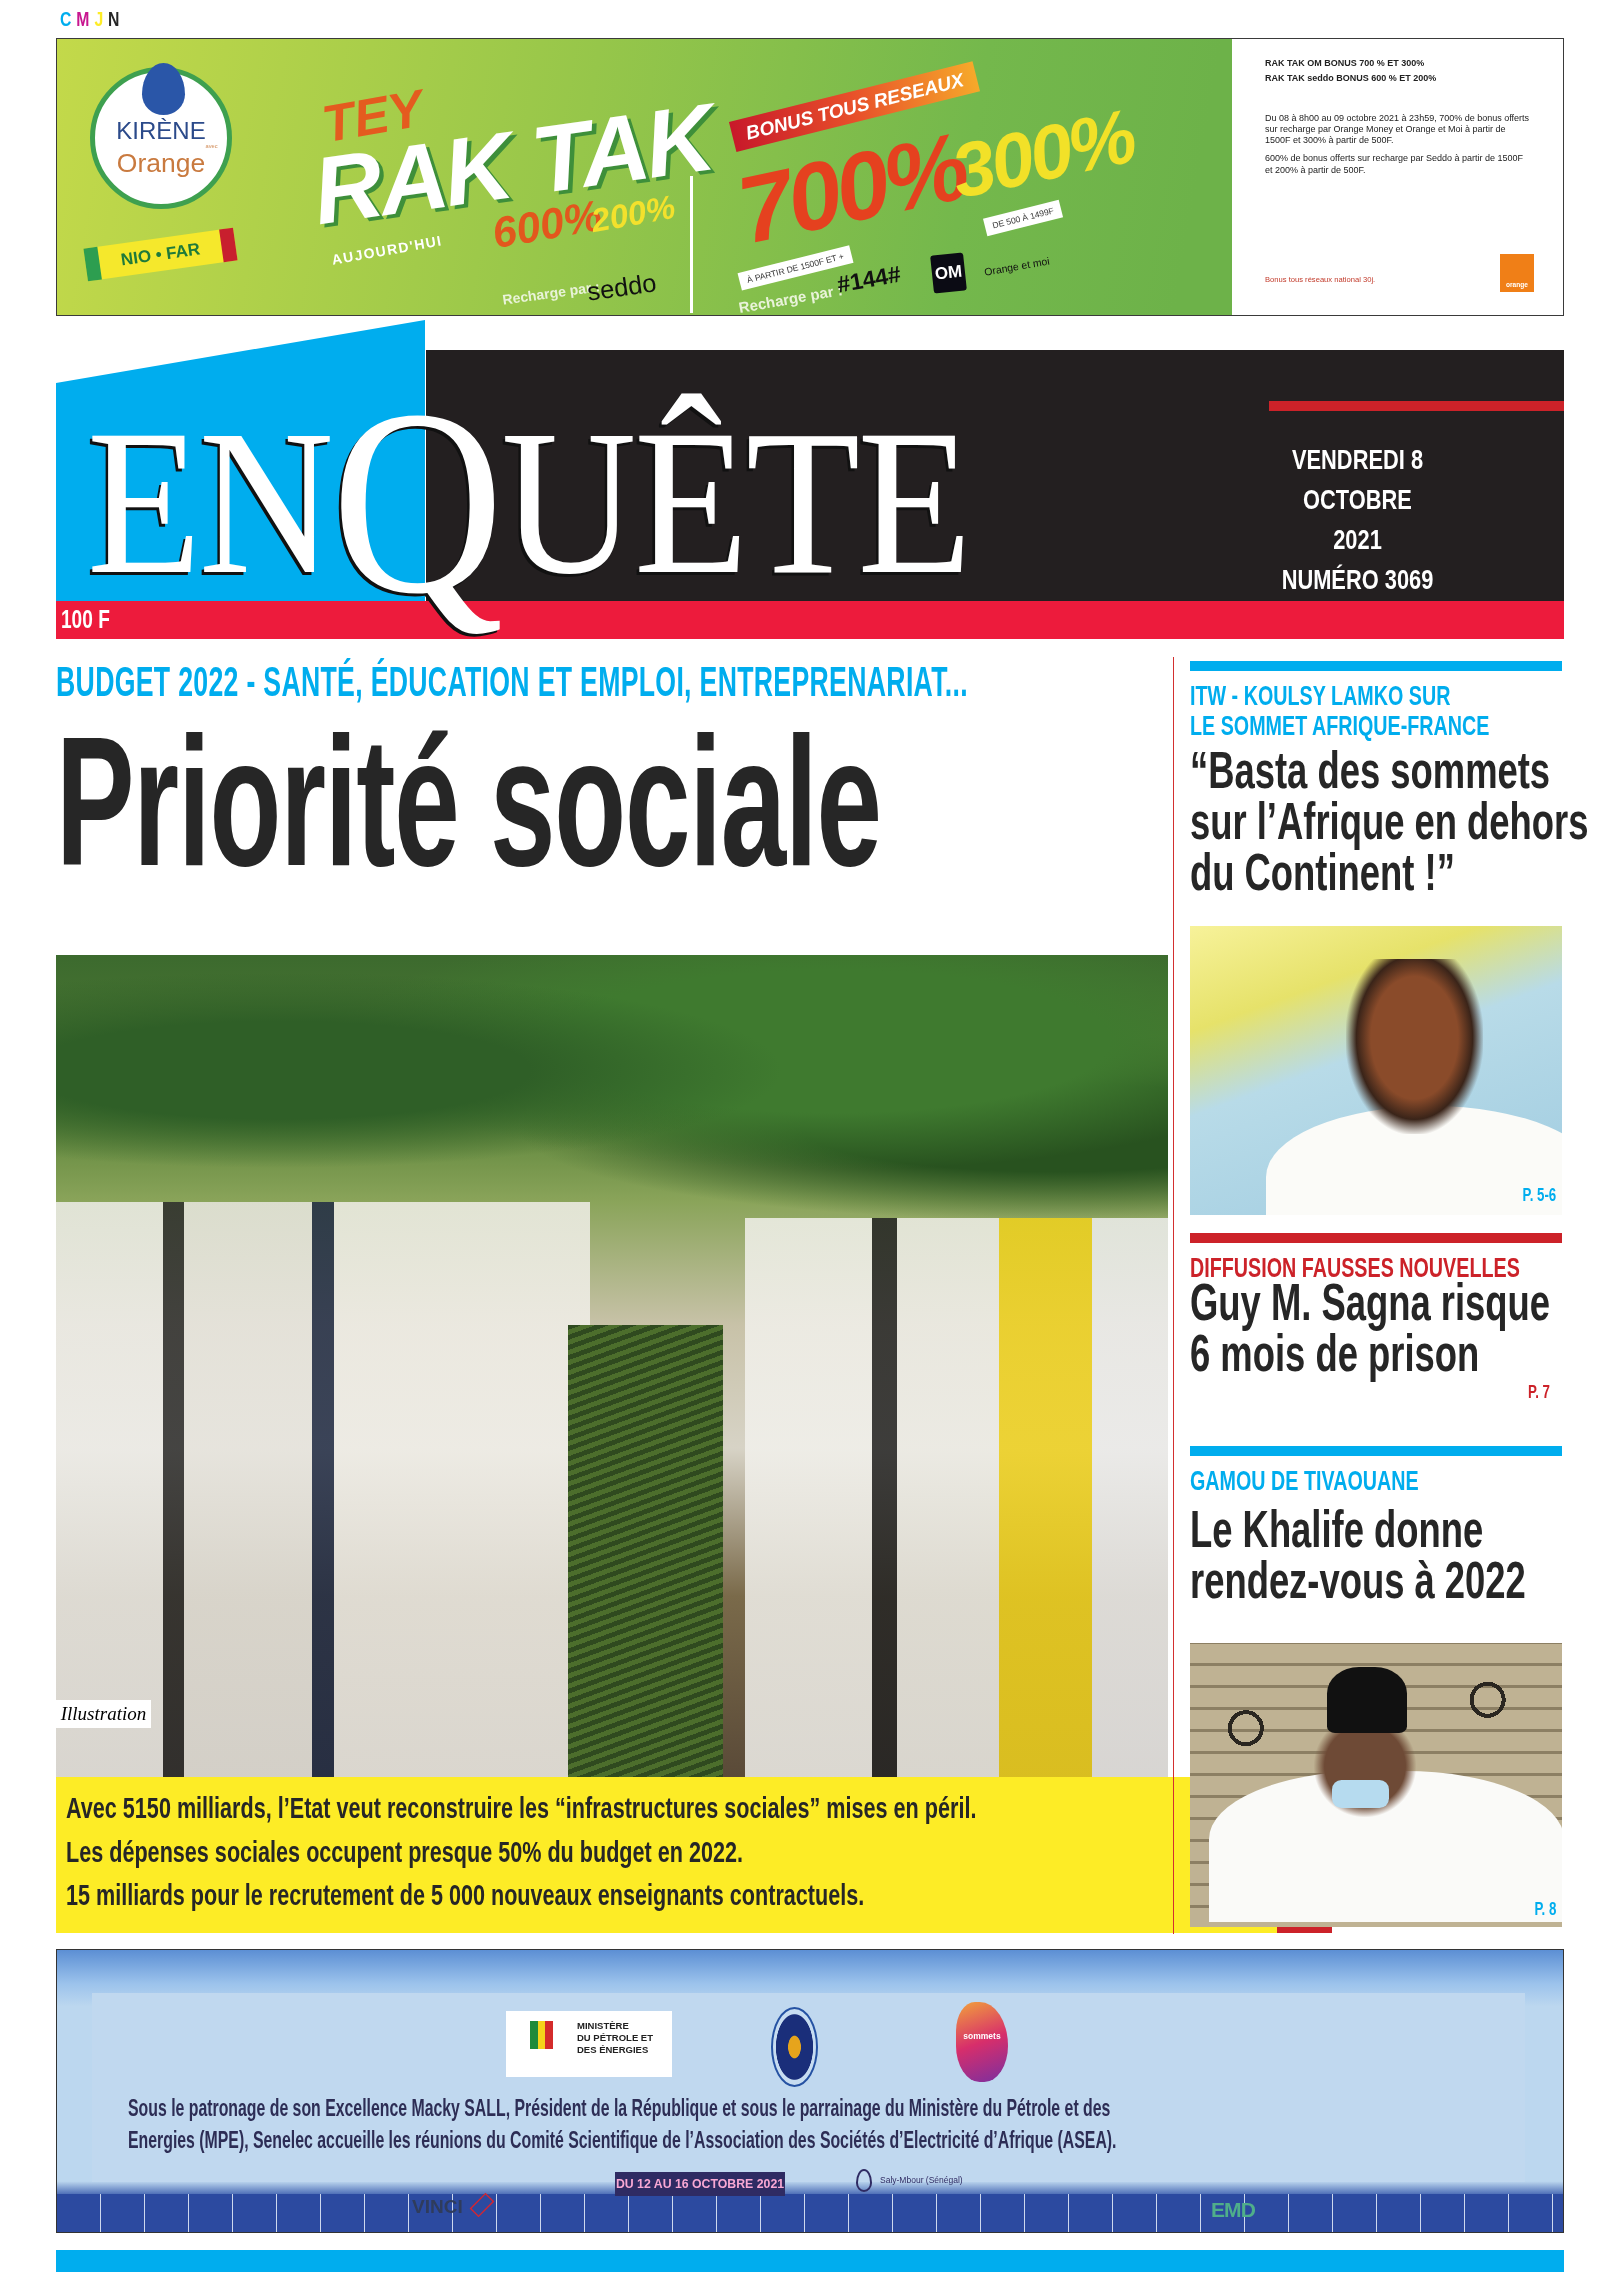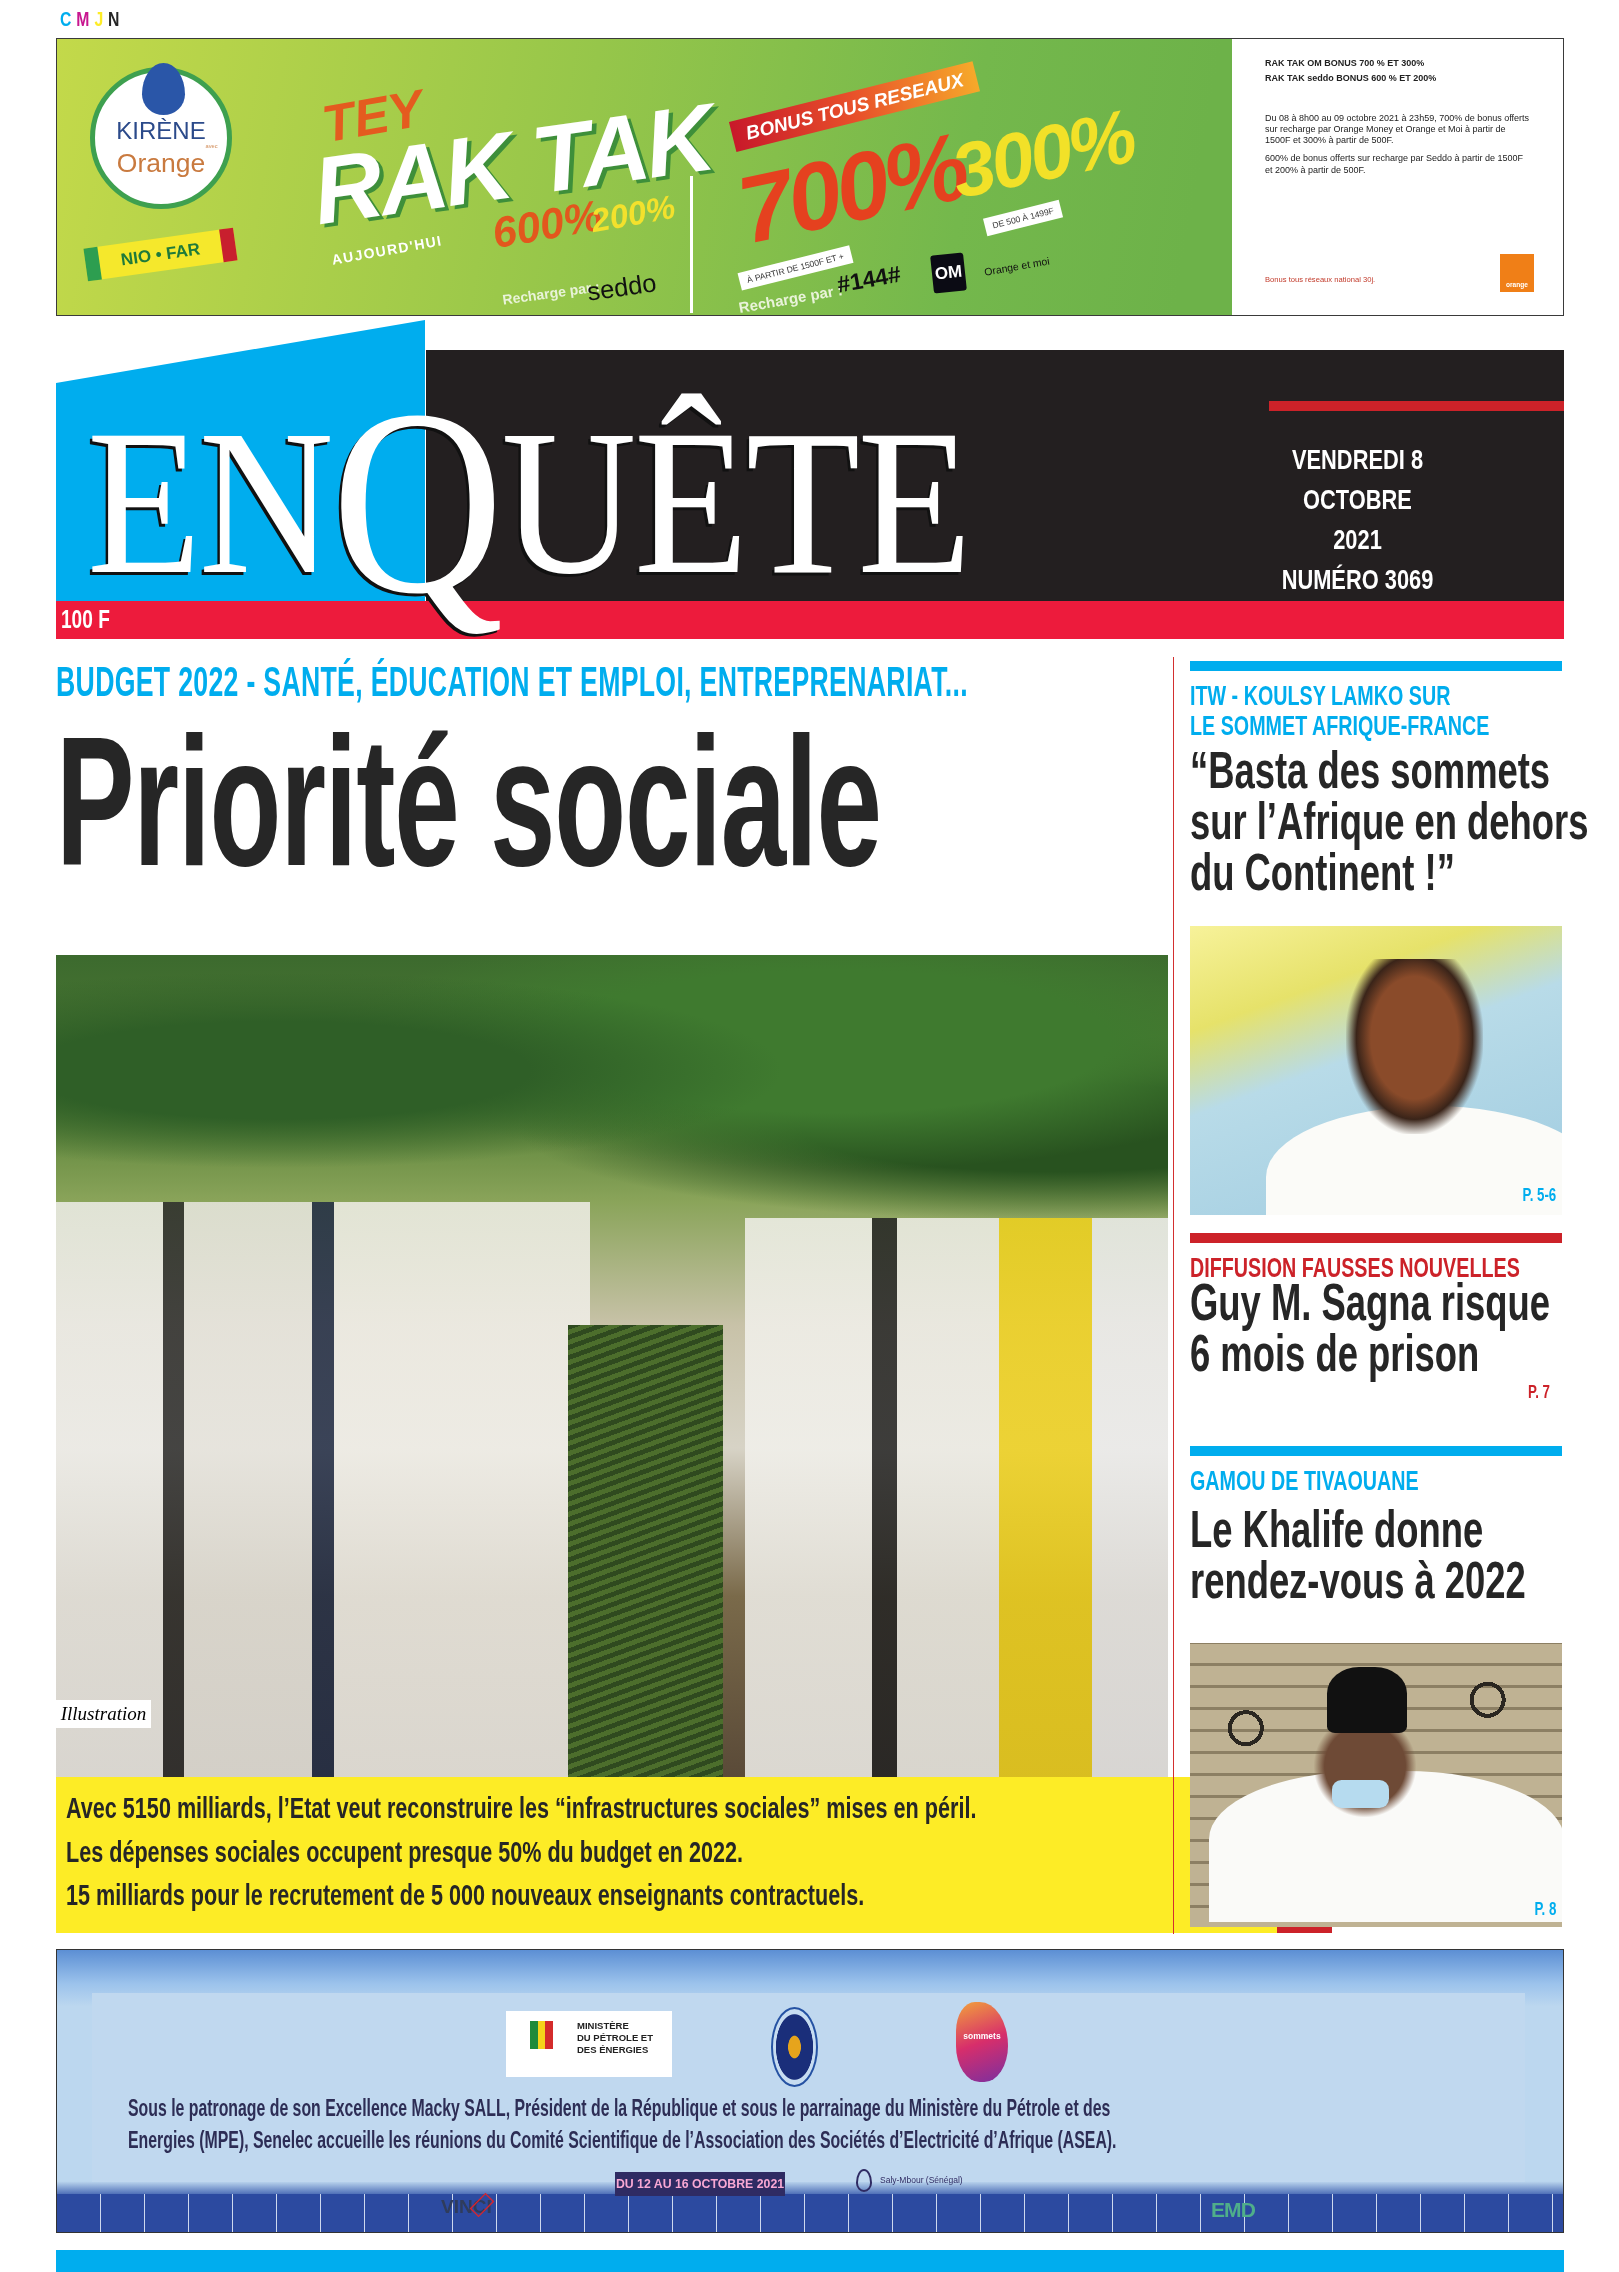--- a/index.html
+++ b/index.html
@@ -90,21 +90,21 @@
   .ministere-logo { position: absolute; left: 449px; top: 61px; width: 166px; height: 66px; background: #fff; }
   .flag { position: absolute; left: 24px; top: 9.5px; width: 23px; height: 28px; background: linear-gradient(90deg, #1f8a3a 0 33%, #f5d31a 33% 66%, #d42b2b 66%); }
   .min-text { position: absolute; left: 71px; top: 8.5px; font-size: 9.5px; line-height: 12.3px; color: #222; font-weight: bold; }
   .asea-logo { position: absolute; left: 714px; top: 57px; width: 43px; height: 76px; border-radius: 50%; border: 2.8px solid #2552a3; background: radial-gradient(ellipse, #e6a41c 0 20%, #1a2e7a 22% 60%, #c7dcf1 62%); }
   .senelec-logo { position: absolute; left: 899px; top: 52px; width: 52px; height: 80px; background: linear-gradient(160deg, #f2a23b, #d72e6b, #7a2fa0); border-radius: 40% 60% 50% 50%; }
   .senelec-logo span { position: absolute; left: 0; right: 0; top: 29px; text-align: center; color: #fff; font-size: 8.5px; font-weight: bold; }
   .ad2-text { position: absolute; left: 71px; top: 142px; width: 1409px; font-weight: bold; font-size: 24px; line-height: 32px; color: #2d2d55; transform: scaleX(0.66); transform-origin: left top; white-space: nowrap; }
   .date-pill { position: absolute; left: 558px; top: 222px; width: 170px; height: 24px; background: #2f2b63; color: #f9a8d4; font-size: 12.3px; font-weight: bold; text-align: center; line-height: 24px; }
   .location-pin { position: absolute; left: 799px; top: 219px; width: 12.3px; height: 19px; border: 2.8px solid #2f2b63; border-radius: 50% 50% 50% 50% / 60% 60% 40% 40%; }
   .location-text { position: absolute; left: 823px; top: 225px; font-size: 8.5px; color: #2f2b63; }
-  .vinci { position: absolute; left: 355px; top: 246px; font-size: 19px; font-weight: bold; color: #2f3c5c; margin-left: 29px; }
+  .vinci { position: absolute; left: 355px; top: 246px; font-size: 19px; font-weight: bold; color: #2f3c5c; }
   .vinci-mark { position: absolute; left: 416px; top: 239px; width: 14px; height: 28px; border: 2.8px solid #d9252e; transform: rotate(45deg) scale(0.7); }
   .emd { position: absolute; left: 1154px; top: 248px; font-size: 21px; font-weight: bold; color: #4fae8a; letter-spacing: -0.9px; }
   .footer-strip { left: 56px; top: 2250px; width: 1508px; height: 22px; background: #00adee; }
 </style>
 </head>
 <body>
 
 <div class="abs cmjn">
   <span style="color:#00adee">C</span><span style="color:#c8168f">M</span><span style="color:#fdec26">J</span><span style="color:#262626">N</span>
 </div>

